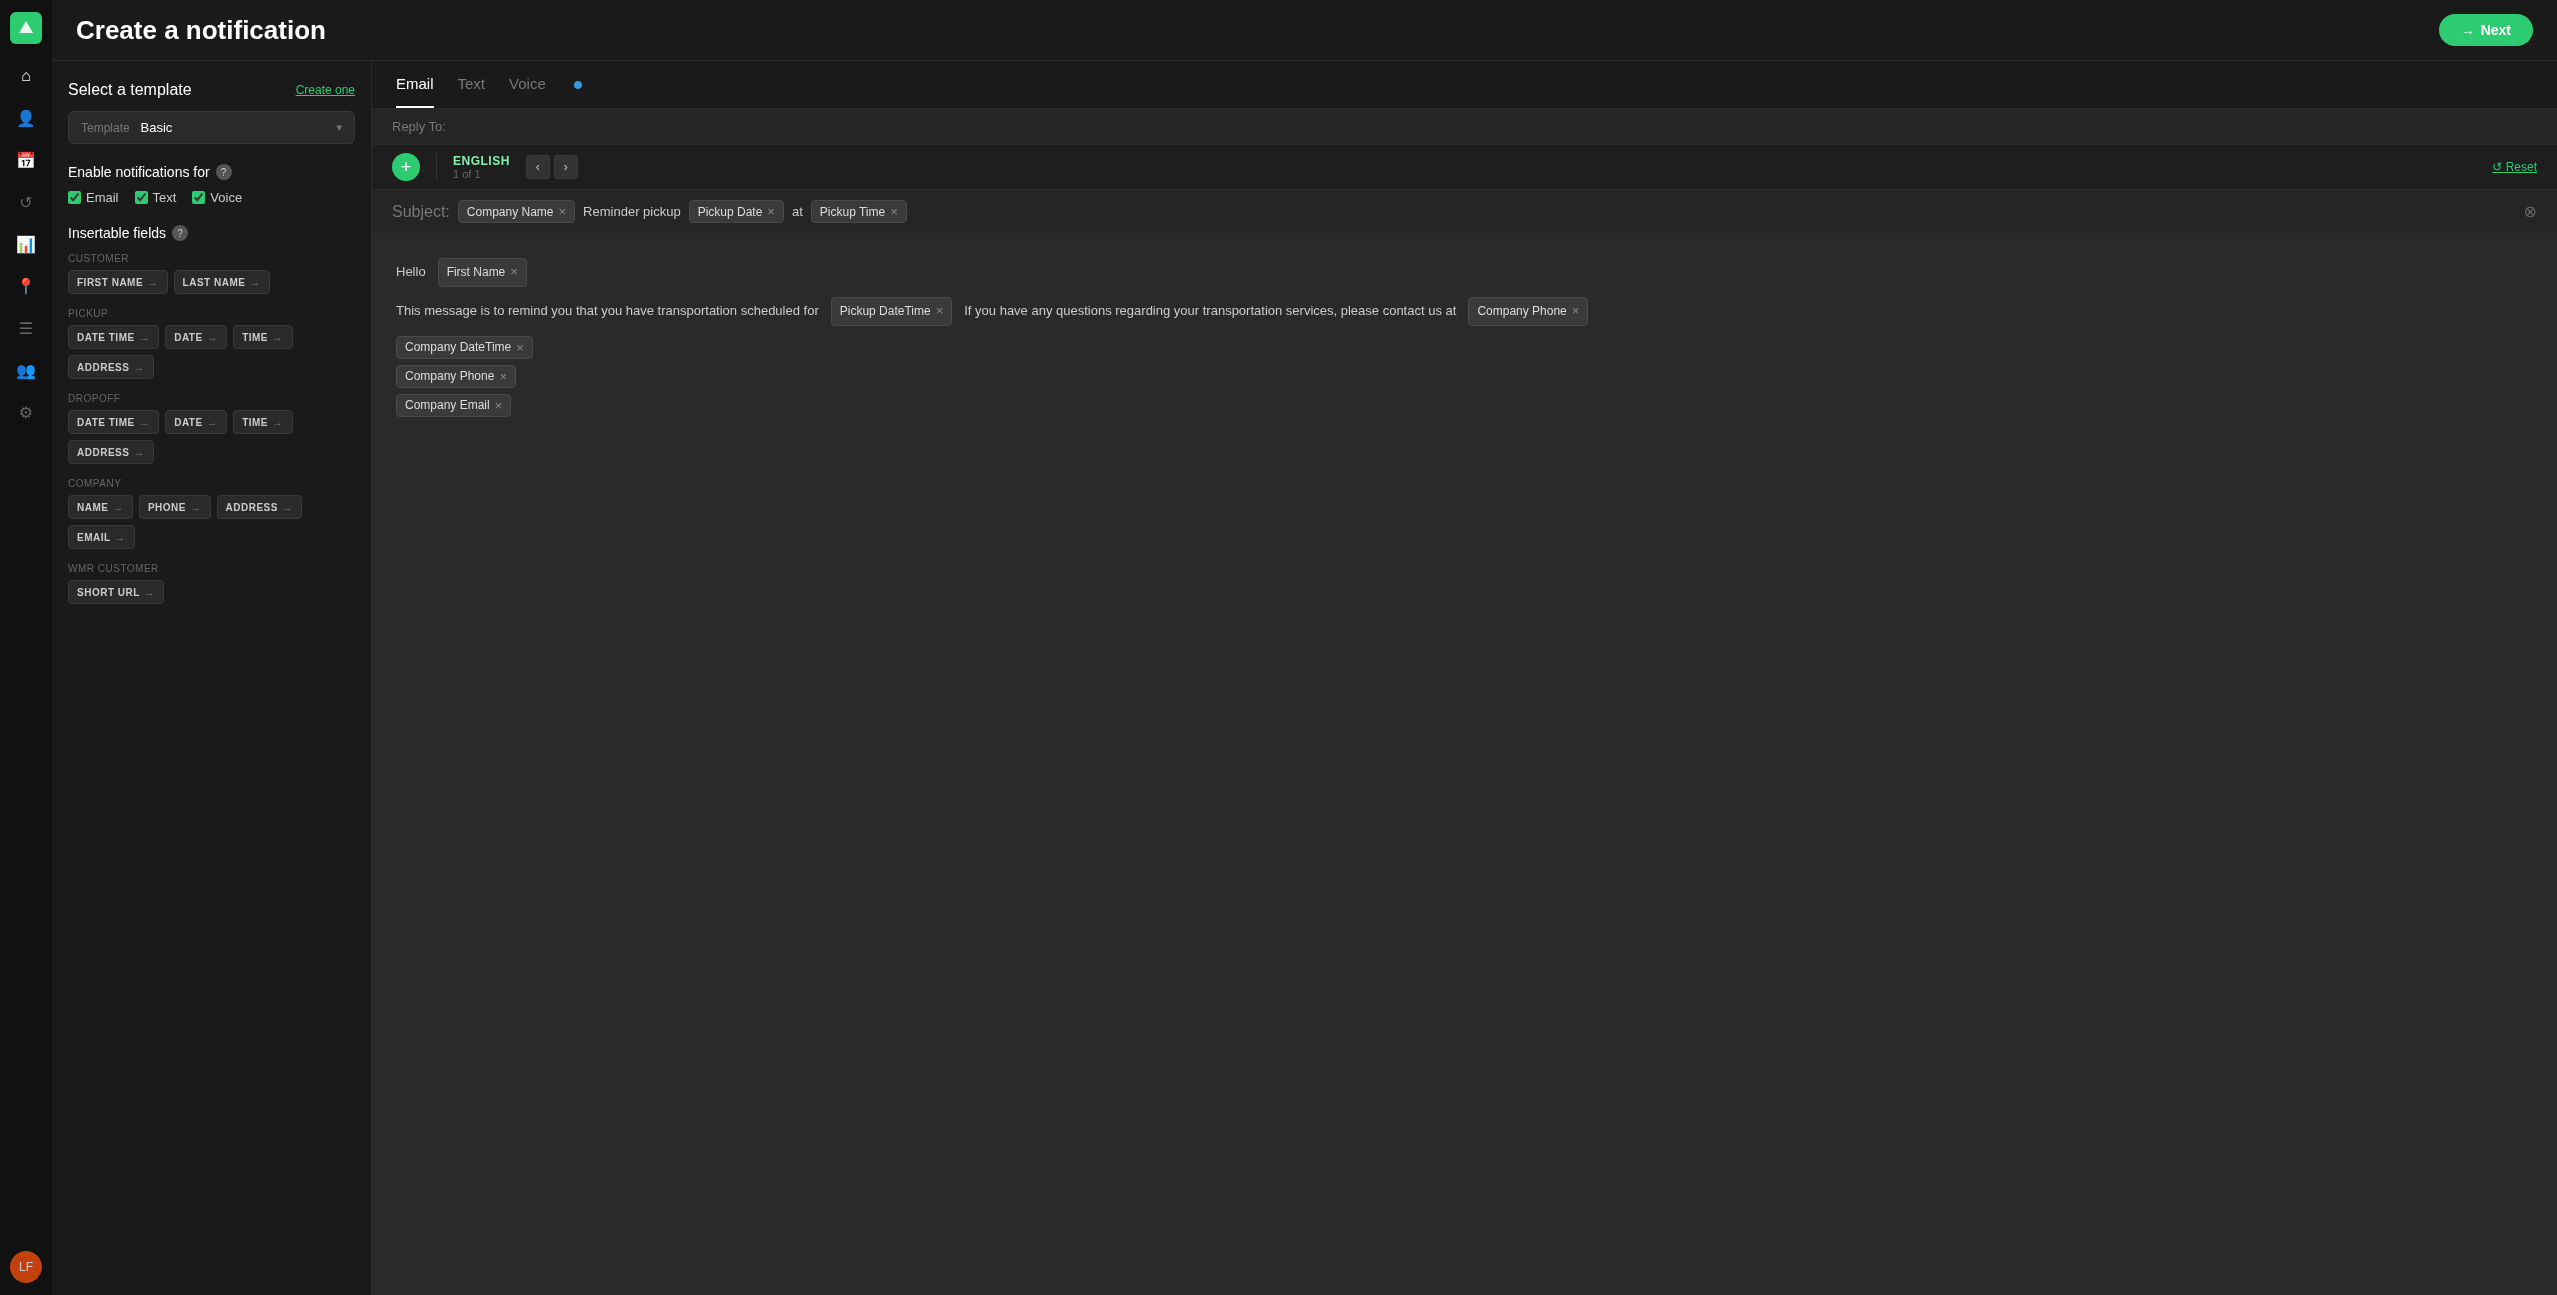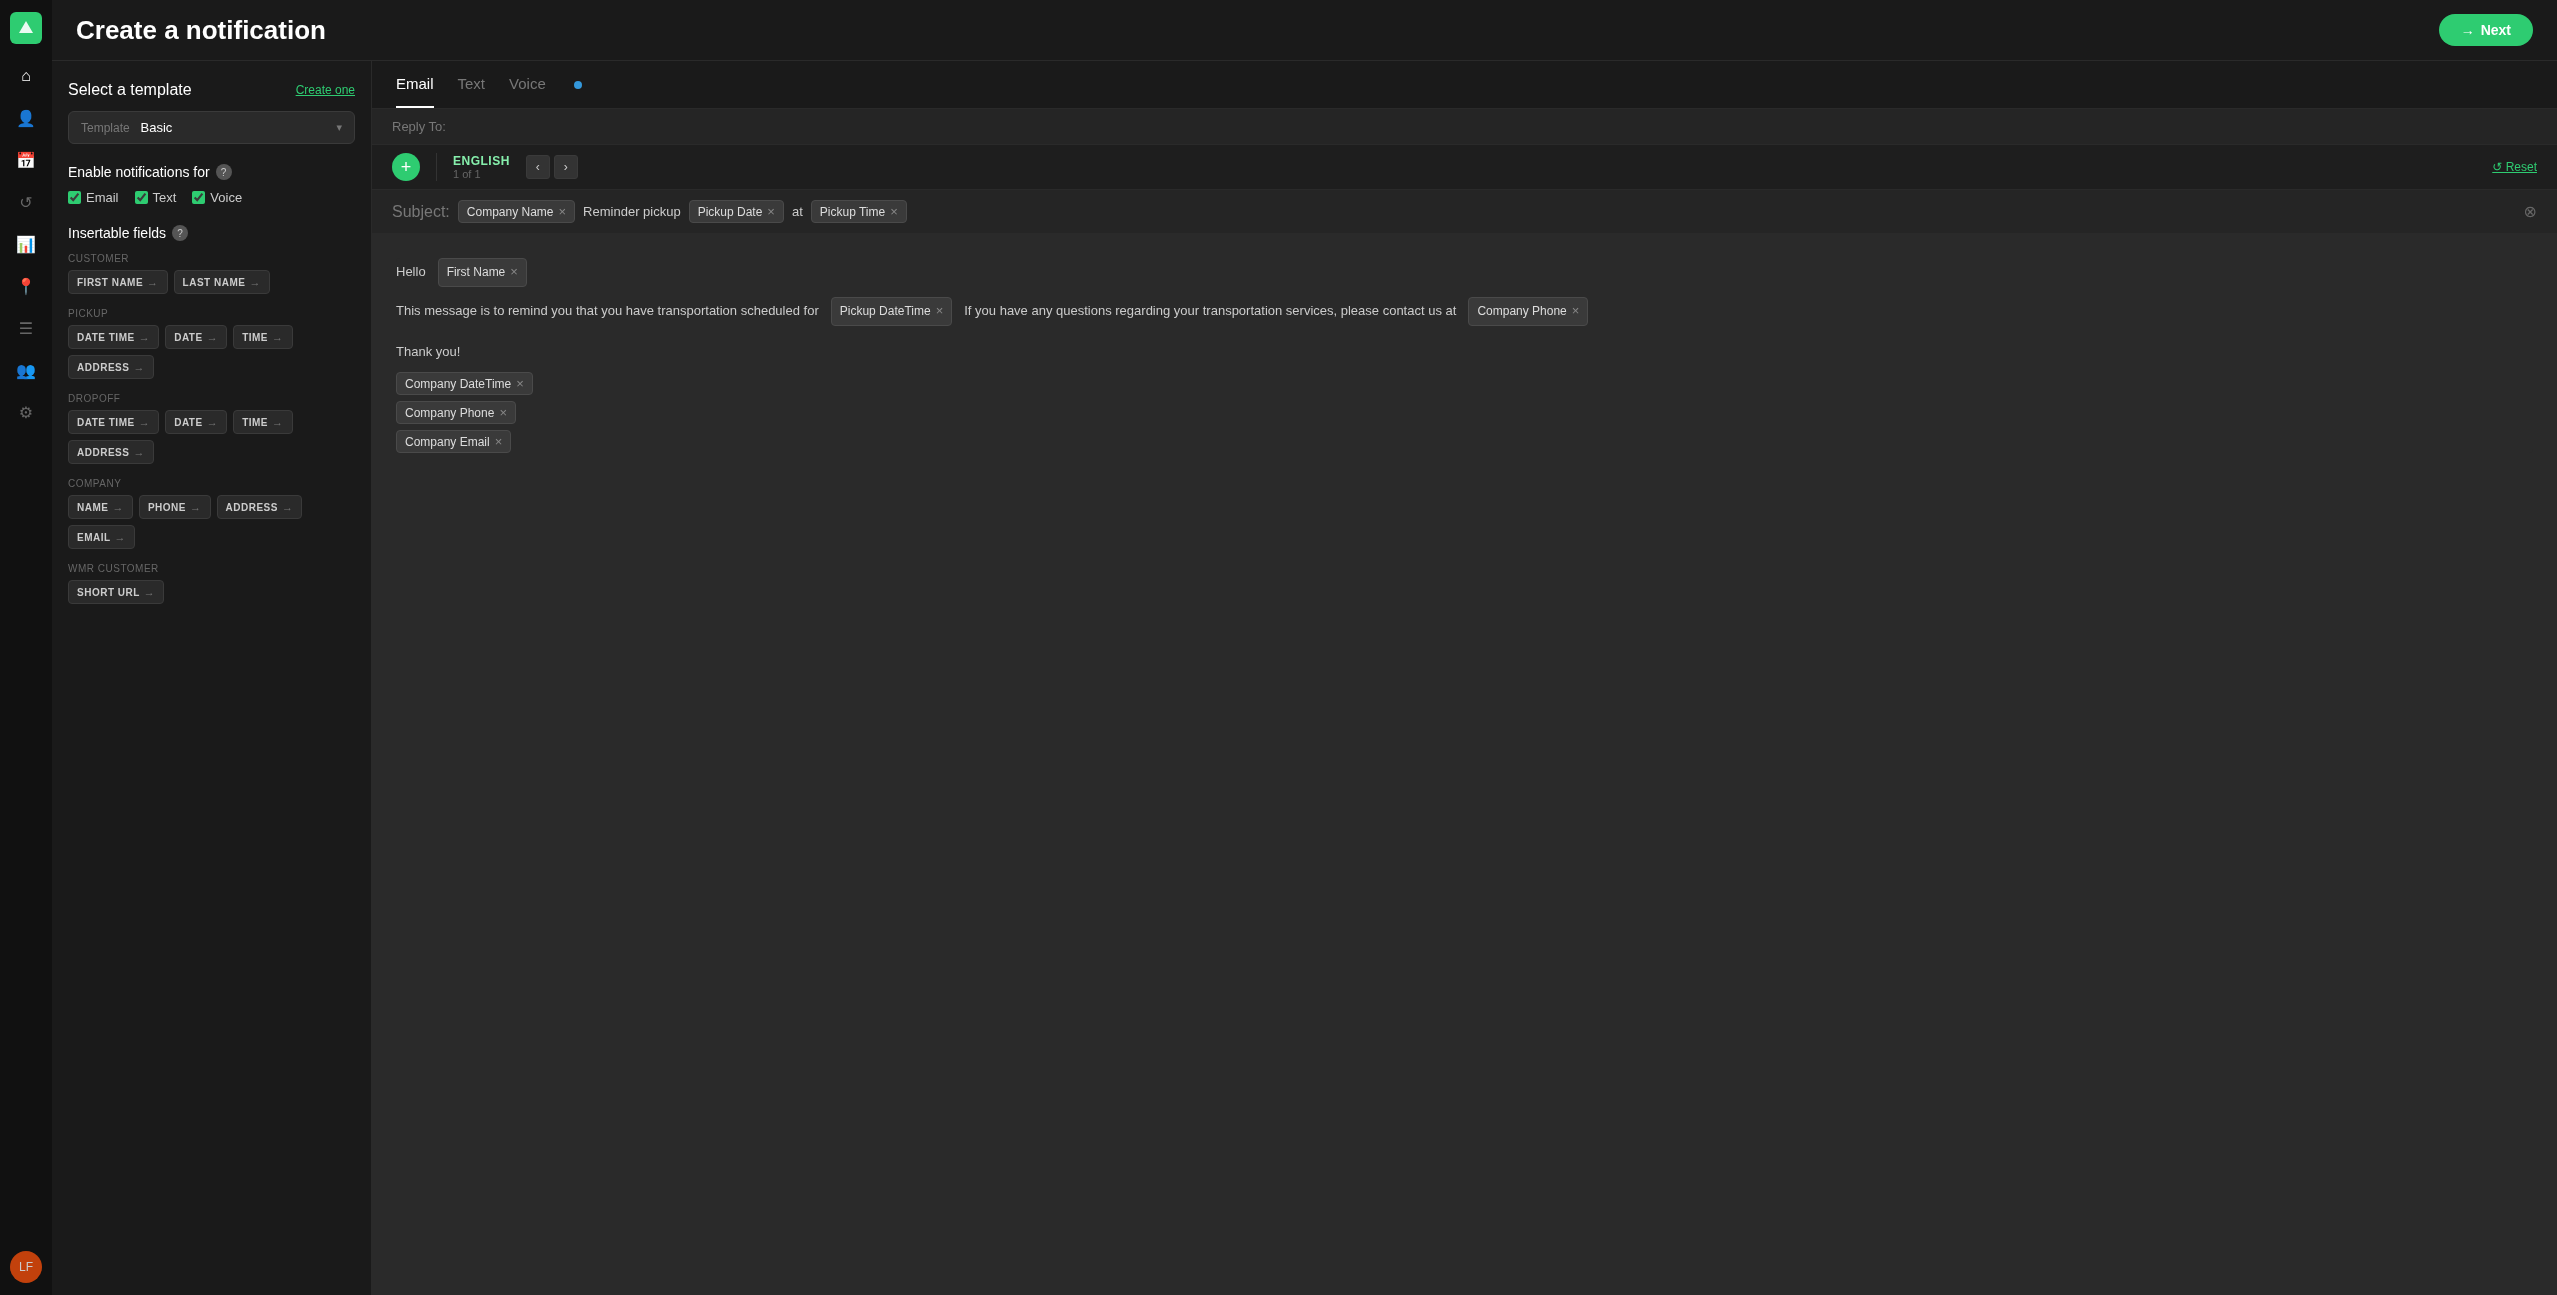--- a/index.html
+++ b/index.html
@@ -611,23 +611,20 @@
               <span>Pickup DateTime</span>
               <span class="remove-x">×</span>
             </span>
             <span>If you have any questions regarding your transportation services, please contact us at</span>
             <span class="tag-chip">
               <span>Company Phone</span>
               <span class="remove-x">×</span>
             </span>
           </div>
 
-          <div class="email-line thank-you">
-            <span>Thank you!</span>
-          </div>
 
           <div style="display:flex; flex-direction:column; gap:6px; margin-top:6px;">
             <div>
               <span class="tag-chip">
                 <span>Company DateTime</span>
                 <span class="remove-x">×</span>
               </span>
             </div>
             <div>
               <span class="tag-chip">

